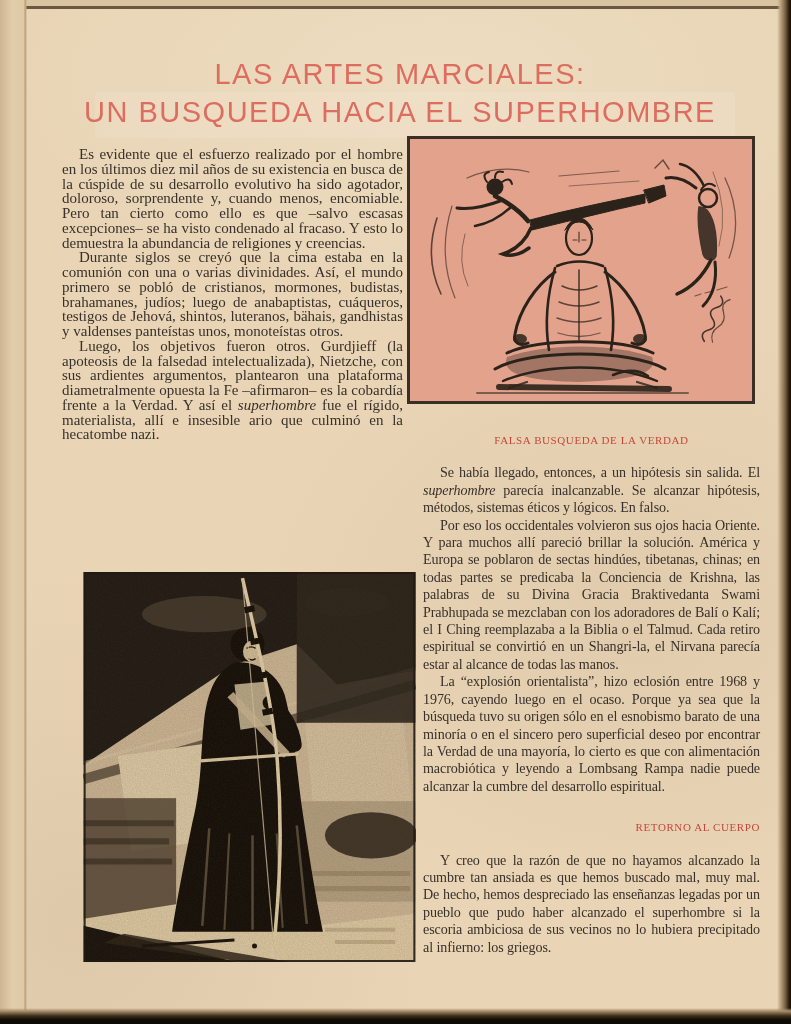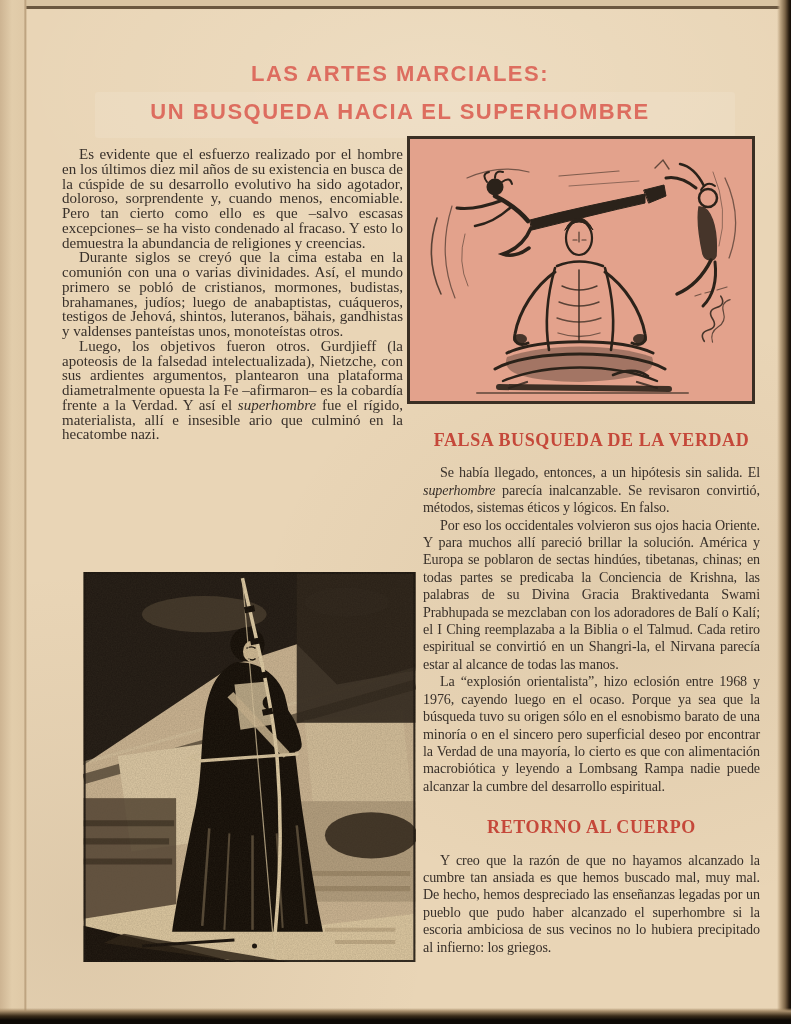--- a/index.html
+++ b/index.html
@@ -22,42 +22,42 @@
   .edge-left{position:absolute;left:0;top:0;width:27px;height:100%;
     background:linear-gradient(90deg,#cdb492 0,#e2cdab 12px,#dfc9a7 24px,#b59a77 25px,#c7ae8a 26px,rgba(0,0,0,0) 27px);}
   .edge-right{position:absolute;right:0;top:0;width:14px;height:100%;
     background:linear-gradient(90deg,rgba(0,0,0,0) 0,#c2a986 3px,#7c6548 8px,#2a1d10 12px,#120c06 14px);}
   .edge-bottom{position:absolute;left:0;bottom:0;width:100%;height:16px;
     background:linear-gradient(rgba(0,0,0,0) 0,#a98f6c 3px,#3a2c1a 8px,#0d0905 12px);}
   .title{
     position:absolute;left:30px;top:55px;width:740px;margin:0;
     text-align:center;
     font-family:"Liberation Sans", sans-serif;
-    font-size:22px;line-height:38px;font-weight:700;letter-spacing:1.5px;
+    font-size:29px;line-height:38px;font-weight:400;letter-spacing:1.5px;
     color:var(--title-red,#dd6d5f);
   }
   .title-glow{position:absolute;left:95px;top:92px;width:640px;height:46px;
     background:rgba(255,255,255,.10);border-radius:3px;}
   .left-col{
     position:absolute;left:62px;top:147px;width:341px;
     font-size:15px;line-height:14.75px;color:var(--ink,#38302a);
     text-align:justify;
   }
   .left-col p, .right-col p{margin:0;text-indent:17px;text-align:justify;}
   .right-col{
     position:absolute;left:423px;top:432px;width:337px;
     font-size:14.1px;line-height:17.4px;letter-spacing:-0.1px;
     color:var(--ink,#38302a);text-align:justify;
   }
   .section-heading{
     margin:0 0 15px 0;text-align:center;
-    font-size:18px;font-weight:700;letter-spacing:.6px;
+    font-size:11px;font-weight:400;letter-spacing:.6px;
     color:var(--heading-red,#c5483a);
   }
-  .section-heading.second{margin-top:24px;}
+  .section-heading.second{margin-top:24px;text-align:right;}
   em{font-style:italic;}
   .illustration{
     position:absolute;left:407px;top:136px;width:348px;height:268px;
   }
   .illustration svg{display:block;width:100%;height:100%;}
   .photo{
     position:absolute;left:83px;top:572px;width:333px;height:390px;
   }
   .photo svg{display:block;width:100%;height:100%;}
 </style>
@@ -209,21 +209,21 @@
       <path d="M116,188 l-12,-3 l10,-4" stroke="#dcc8a2" stroke-width="2" fill="none"></path>
 
       <rect x="1" y="1" width="328" height="386" fill="none" stroke="#1a140e" stroke-width="2" opacity=".9"></rect>
       <rect width="330" height="388" filter="url(#grain)" opacity=".3"></rect>
     </svg>
   </div>
 
   <div class="right-col">
     <h2 class="section-heading">FALSA BUSQUEDA DE LA VERDAD</h2>
     <div>
-        <p><span>Se había llegado, entonces, a un hipótesis sin salida. El </span><em>superhombre</em><span> parecía inalcanzable. Se revisaron convirtió, métodos, sistemas éticos y lógicos. En falso.</span></p>
+        <p><span>Se había llegado, entonces, a un hipótesis sin salida. El </span><em>superhombre</em><span> parecía inalcanzable. Se alcanzar hipótesis, métodos, sistemas éticos y lógicos. En falso.</span></p>
         <p><span>Por eso los occidentales volvieron sus ojos hacia Oriente. Y para muchos allí pareció brillar la solución. América y Europa se poblaron de sectas hindúes, tibetanas, chinas; en todas partes se predicaba la Conciencia de Krishna, las palabras de su Divina Gracia Braktivedanta Swami Prabhupada se mezclaban con los adoradores de Balí o Kalí; el I Ching reemplazaba a la Biblia o el Talmud. Cada retiro espiritual se convirtió en un Shangri-la, el Nirvana parecía estar al alcance de todas las manos.</span></p>
         <p><span>La “explosión orientalista”, hizo eclosión entre 1968 y 1976, cayendo luego en el ocaso. Porque ya sea que la búsqueda tuvo su origen sólo en el esnobismo barato de una minoría o en el sincero pero superficial deseo por encontrar la Verdad de una mayoría, lo cierto es que con alimentación macrobiótica y leyendo a Lombsang Rampa nadie puede alcanzar la cumbre del desarrollo espiritual.</span></p>
       </div>
     <h2 class="section-heading second">RETORNO AL CUERPO</h2>
     <div>
         <p><span>Y creo que la razón de que no hayamos alcanzado la cumbre tan ansiada es que hemos buscado mal, muy mal. De hecho, hemos despreciado las enseñanzas legadas por un pueblo que pudo haber alcanzado el superhombre si la escoria ambiciosa de sus vecinos no lo hubiera precipitado al infierno: los griegos.</span></p>
       </div>
   </div>
 
   <div class="edge-top"></div>

